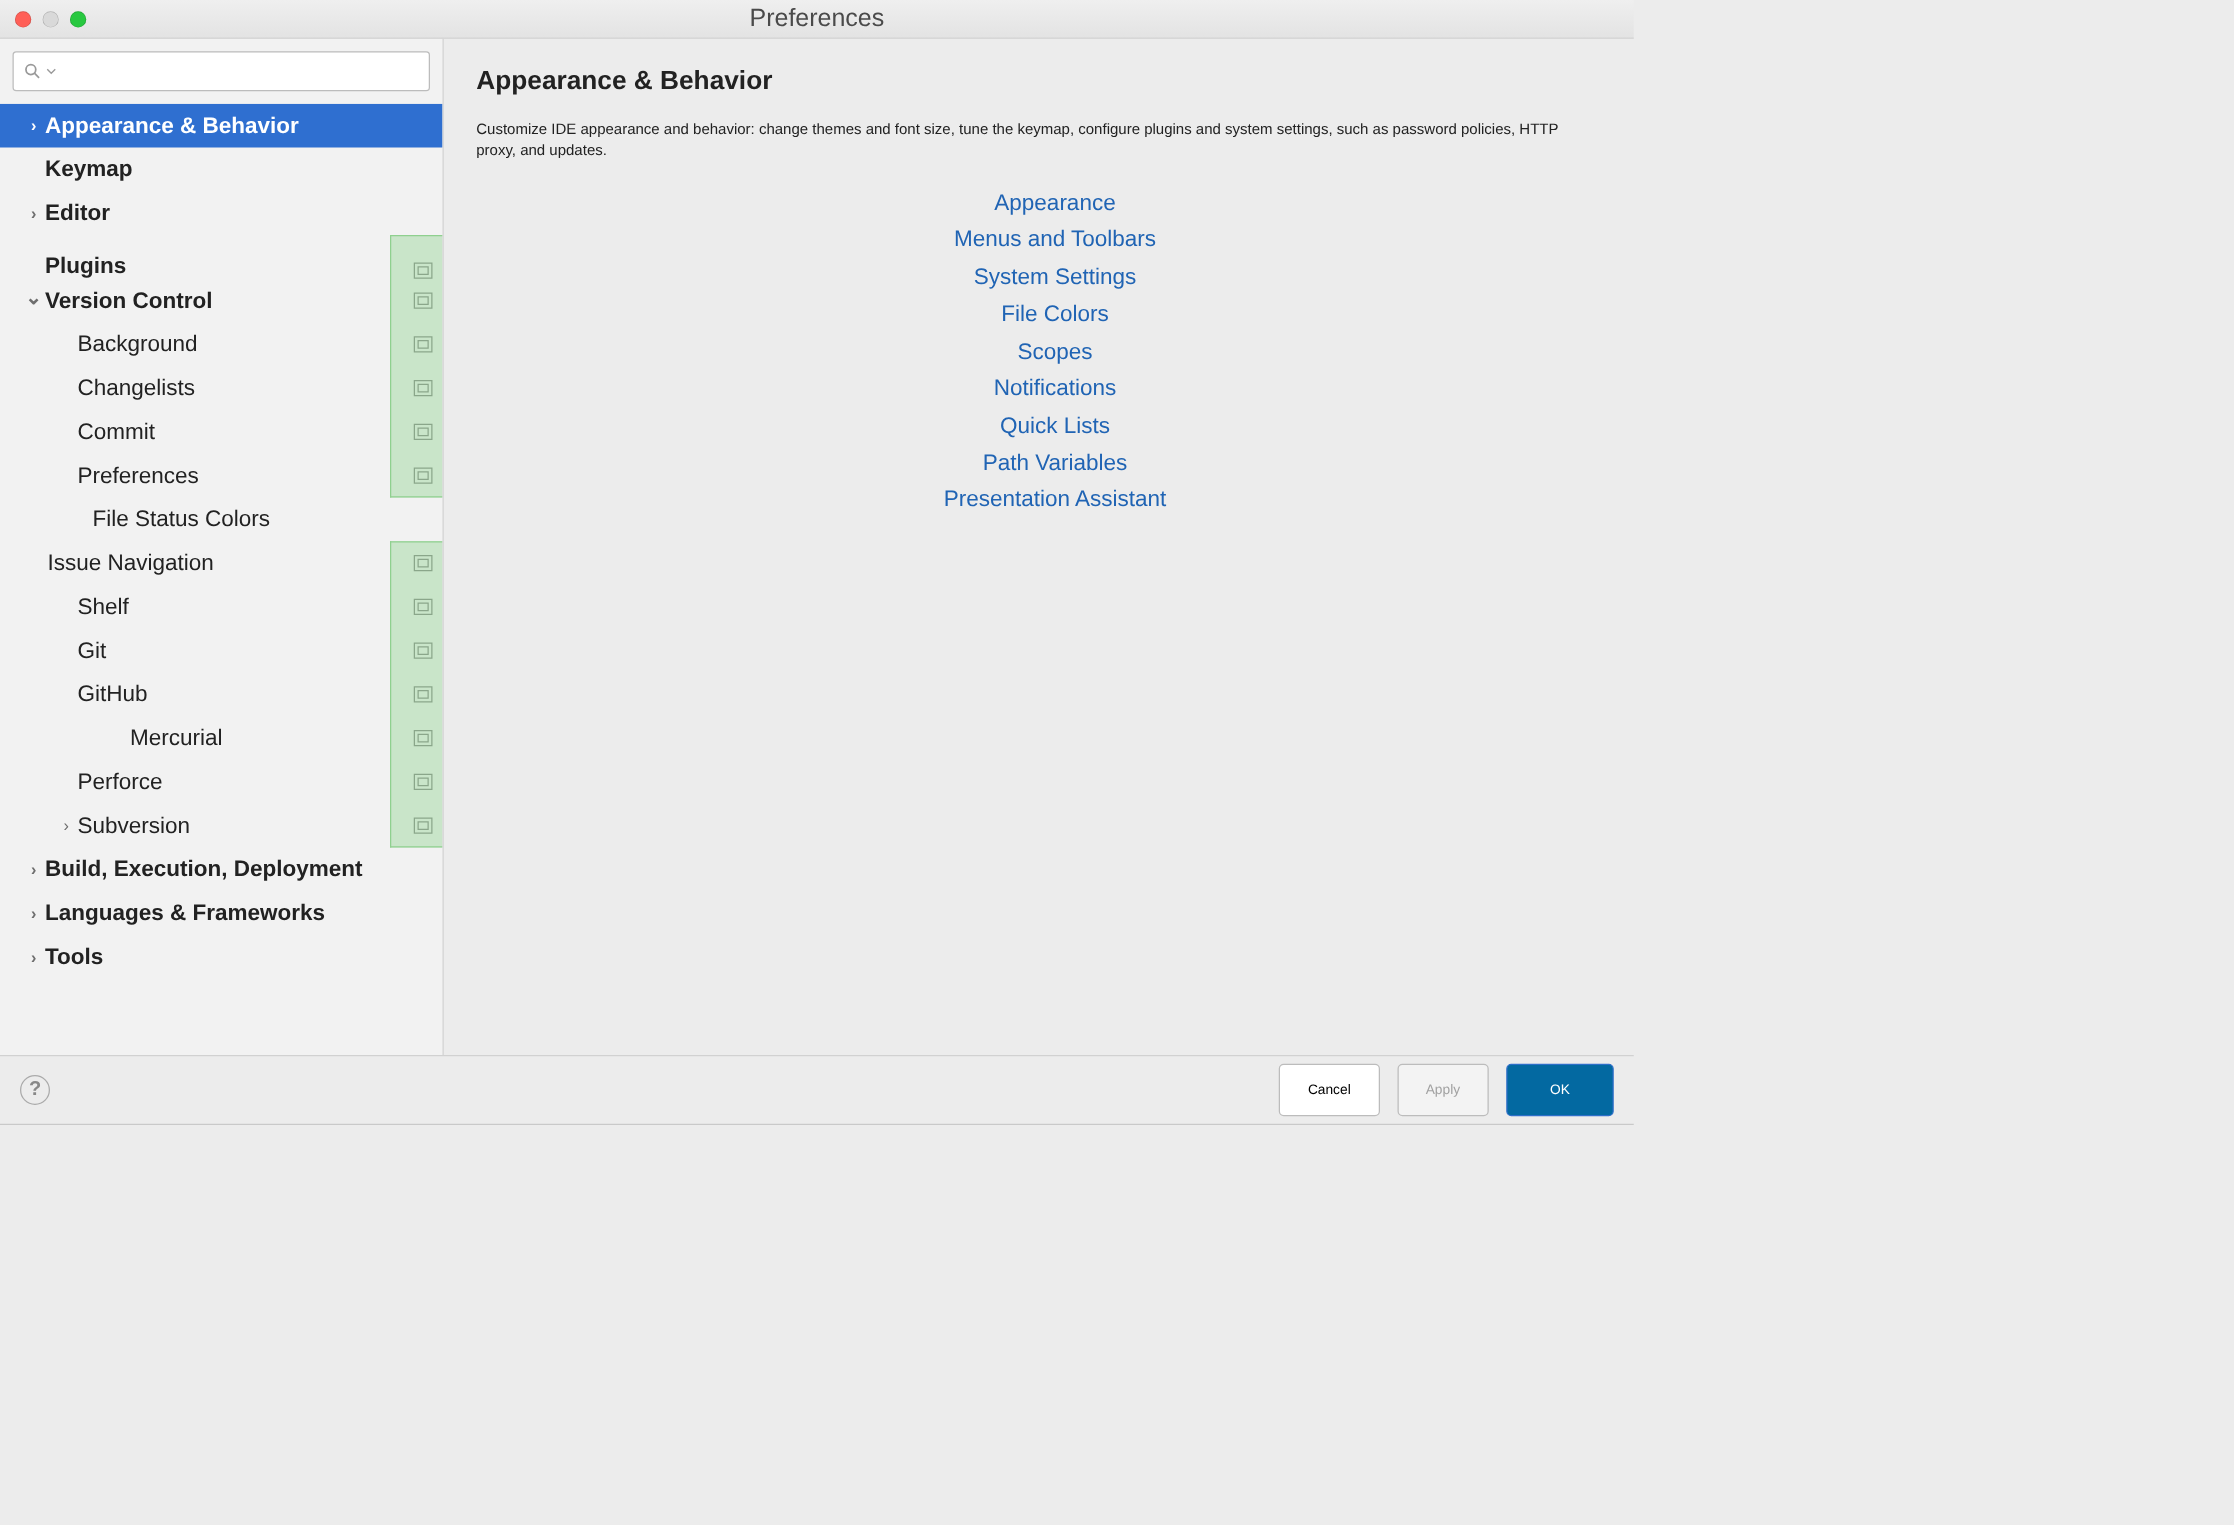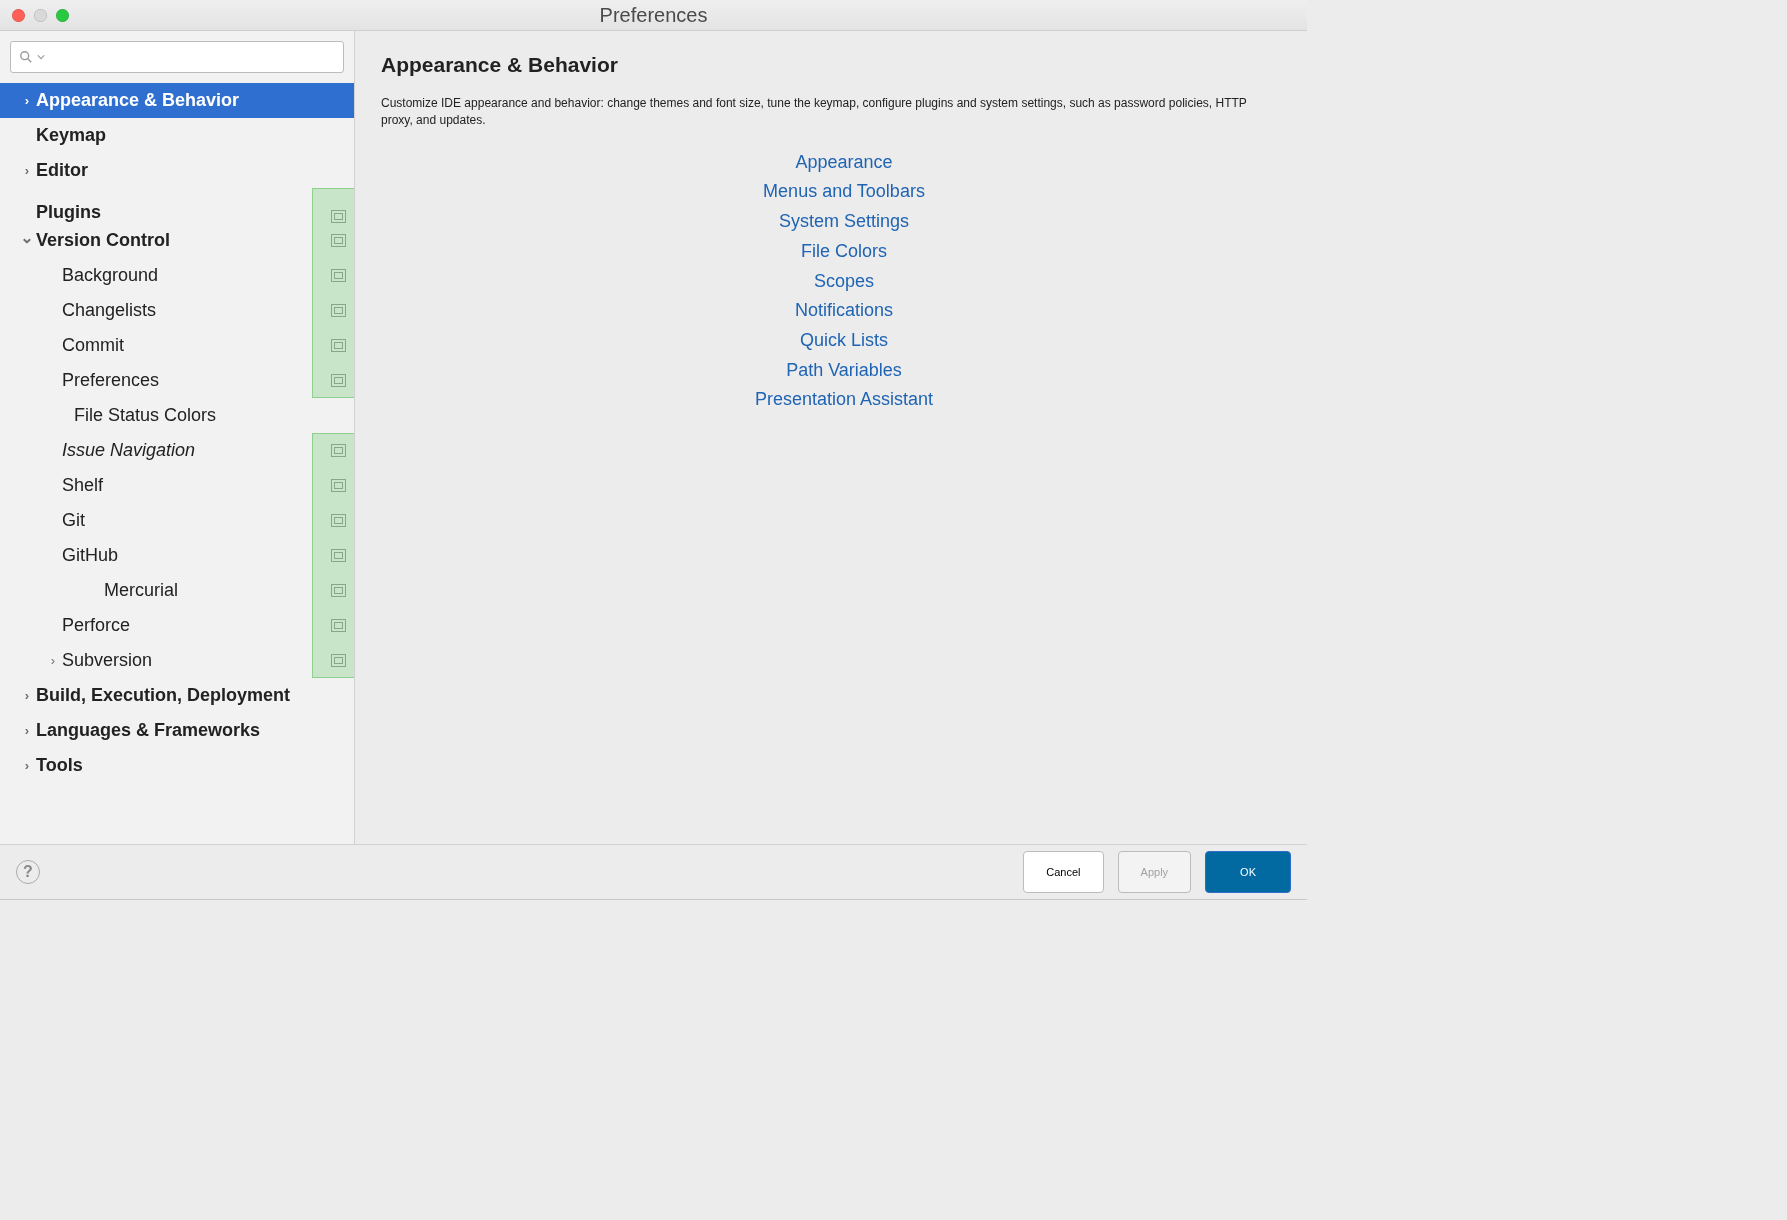--- a/index.html
+++ b/index.html
@@ -270,21 +270,21 @@
           </div>
           <div class="tree-item sub" style="padding-left: 44px;">
             <span class="arrow"></span>
             <span class="tree-label">Preferences</span>
             <span class="proj-badge"></span>
           </div>
           <div class="tree-item sub" style="padding-left: 56px;">
             <span class="arrow"></span>
             <span class="tree-label">File Status Colors</span>
           </div>
-          <div class="tree-item sub" style="padding-left: 44px; font-style: italic;">
+          <div class="tree-item sub" style="padding-left: 20px;">
             <span class="arrow"></span>
             <span class="tree-label">Issue Navigation</span>
             <span class="proj-badge"></span>
           </div>
           <div class="tree-item sub" style="padding-left: 44px;">
             <span class="arrow"></span>
             <span class="tree-label">Shelf</span>
             <span class="proj-badge"></span>
           </div>
           <div class="tree-item sub" style="padding-left: 44px;">

